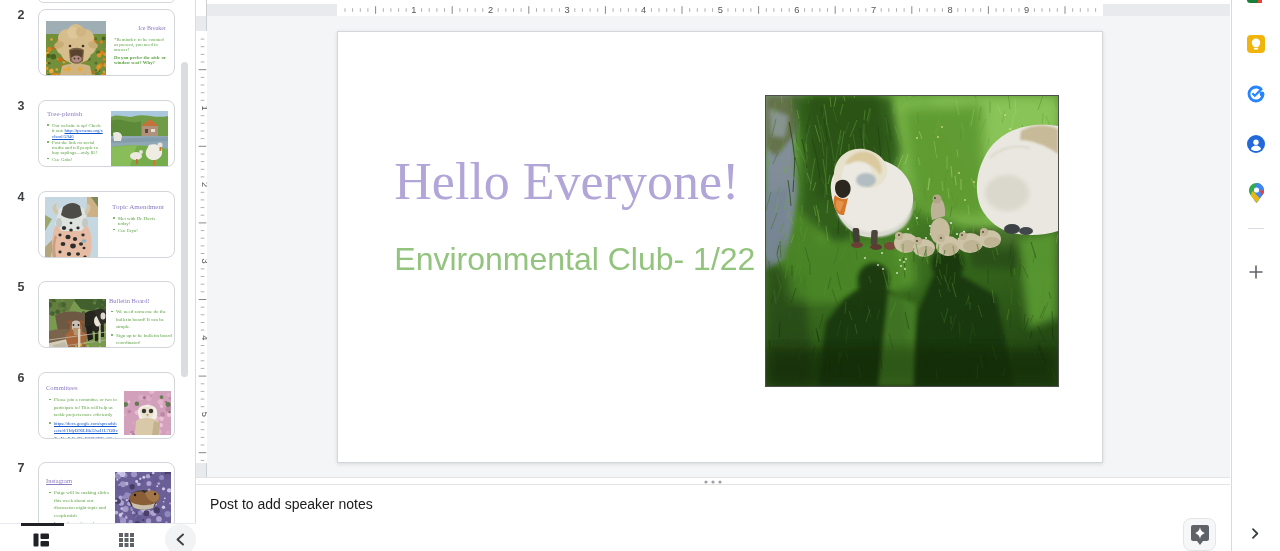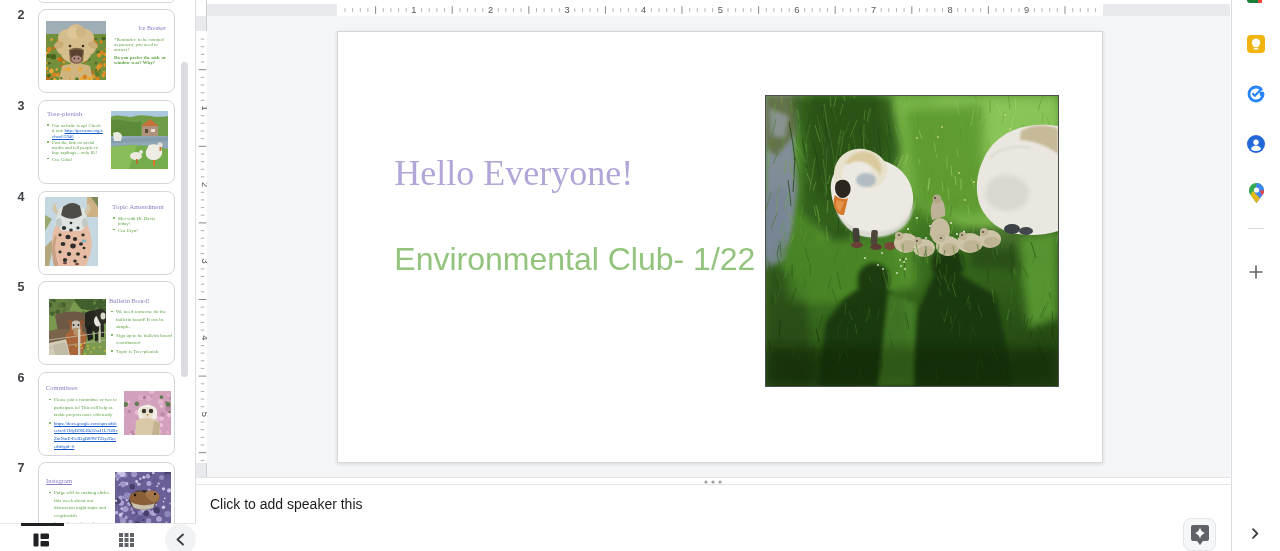--- a/index.html
+++ b/index.html
@@ -1,29 +1,29 @@
 <!DOCTYPE html>
 <html><head><meta charset="utf-8"><title>Slides</title>
 <style>
 *{margin:0;padding:0;box-sizing:border-box}
 html,body{width:1280px;height:551px;overflow:hidden;background:#fff;font-family:"Liberation Sans",sans-serif}
 #app{position:relative;width:1280px;height:551px}
 #canvas{position:absolute;left:207px;top:16px;width:1023px;height:461px;background:#f4f5f6}
 #slide{position:absolute;left:130.3px;top:15.4px;width:766px;height:432px;background:#fff;border:1px solid #d4d7da;box-shadow:0 1px 4px rgba(0,0,0,0.12)}
-#title{position:absolute;left:56px;top:120px;font-family:"Liberation Serif",serif;font-size:36px;color:#b2a5d8;letter-spacing:0px}
+#title{position:absolute;left:56px;top:120px;font-family:"Liberation Serif",serif;font-size:52px;color:#b2a5d8;letter-spacing:0px}
 #subtitle{position:absolute;left:56px;top:209px;font-family:Liberation Sans, sans-serif;font-size:32px;color:#93c47d}
 #photo{position:absolute;left:427px;top:63px;border:1px solid #4e4e4e}
 #hruler{position:absolute;left:207px;top:4px;width:1023px;height:12px;background:#e8eaed}
 #hrwhite{position:absolute;left:130.3px;top:0;width:766px;height:12px;background:#fff}
 #vruler{position:absolute;left:196px;top:16px;width:11px;height:461px;background:#e8eaed;border-right:1px solid #cdd0d3}
 #vrwhite{position:absolute;left:0;top:15.4px;width:11px;height:432px;background:#fff}
 #corner{position:absolute;left:196px;top:0;width:11px;height:16px;background:#fff;border-right:1px solid #cdd0d3}
 #filmstrip{position:absolute;left:0;top:0;width:196px;height:551px;background:#fff;border-right:1px solid #dadce0}
 .num{position:absolute;left:13px;width:16px;text-align:center;font-size:12.5px;font-weight:700;color:#3f4245}
-.card{position:absolute;left:38px;width:137px;height:84px;background:#fff;border:1px solid #d2d5da;border-radius:8px;overflow:hidden}
+.card{position:absolute;left:38px;width:137px;height:67px;background:#fff;border:1px solid #d2d5da;border-radius:8px;overflow:hidden}
 .tt{position:absolute;font-family:"Liberation Serif",serif;color:#8e7cc3}
 .tb{position:absolute;font-family:"Liberation Serif",serif;color:#5ea344;font-size:4.8px;line-height:1.05}
 .tu{position:absolute;font-family:"Liberation Serif",serif;color:#5ea344;font-size:4.8px;line-height:1.1;list-style:none}
 .tu li{padding-left:5px;position:relative;margin-bottom:1px;word-wrap:break-word}
 .tu li:before{content:"";position:absolute;left:0;top:1px;width:1.8px;height:1.8px;background:#5ea344;border-radius:50%}
 .tu2{font-size:5px;line-height:1.5}
 .tu3{font-size:4.7px;line-height:1.62}
 .tu3 li:before{top:2.5px}
 .tu2 li:before{top:2.5px}
 .lk{color:#1155cc;text-decoration:underline;word-break:break-all}
@@ -628,21 +628,21 @@
     </div>
   </div>
   <div id="handle">
       <svg width="1034" height="8" style="display:block">
         <circle cx="510" cy="4" r="1.6" fill="#9aa0a6"></circle>
         <circle cx="517" cy="4" r="1.6" fill="#9aa0a6"></circle>
         <circle cx="524" cy="4" r="1.6" fill="#9aa0a6"></circle>
       </svg>
     </div>
   <div id="notes">
-      <span>Click to add speaker this</span>
+      <span>Post to add speaker notes</span>
     </div>
   <div id="explore">
       <svg width="20" height="22" viewBox="0 0 20 22">
       <path d="M3,1 L17,1 C18.1,1 19,1.9 19,3 L19,15 C19,16.1 18.1,17 17,17 L13,17 L10,21 L7,17 L3,17 C1.9,17 1,16.1 1,15 L1,3 C1,1.9 1.9,1 3,1 Z" fill="#5f6368"></path>
       <path d="M10,3.2 C10.6,6.2 11.8,7.4 14.8,9 C11.8,10.6 10.6,11.8 10,14.8 C9.4,11.8 8.2,10.6 5.2,9 C8.2,7.4 9.4,6.2 10,3.2 Z" fill="#fff"></path>
       </svg>
     </div>
   <div id="hruler">
       <div id="hrwhite"></div>
       <svg width="1023" height="12" viewBox="207 4 1023 12" style="position:absolute;left:0;top:0">

